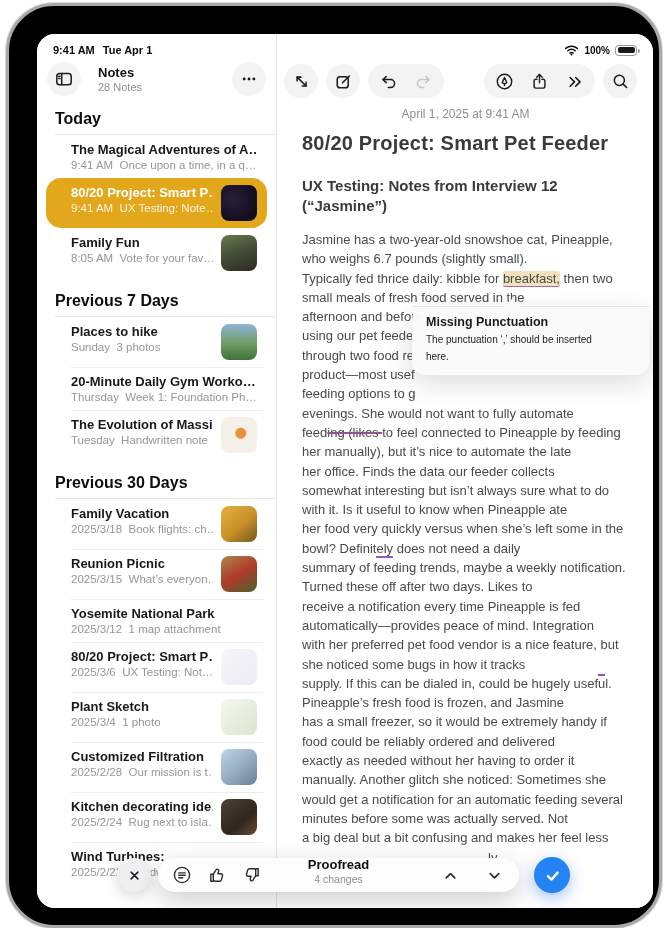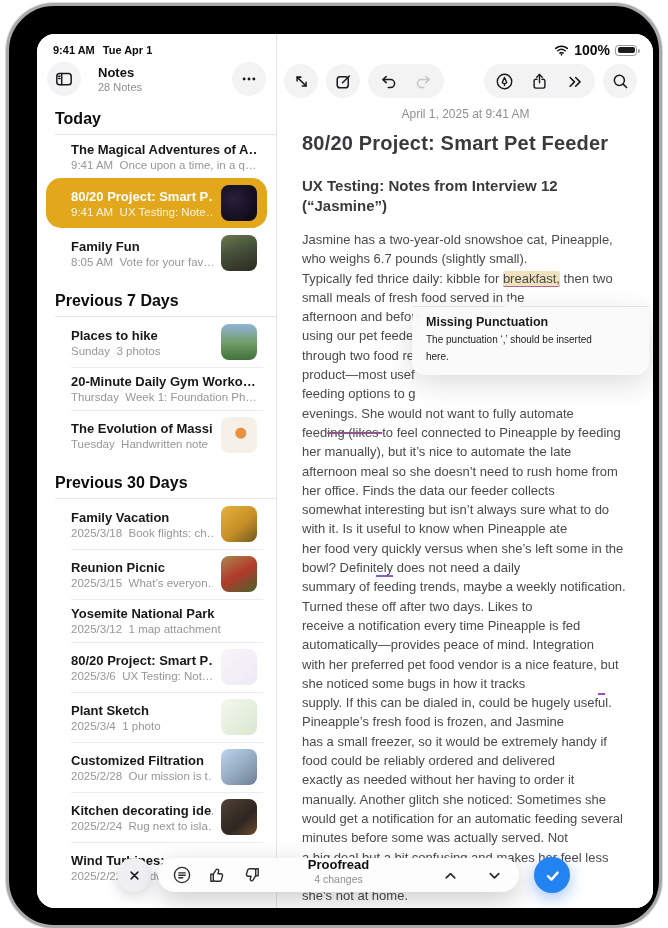--- a/index.html
+++ b/index.html
@@ -14,38 +14,38 @@
     background:#000; border-radius:48px; border:3px solid #a9a9ab;
     box-shadow:0 0 0 1px #d8d8da; }
   .screen { position:absolute; left:28px; top:28px; width:616px; height:874px;
     background:#fff; border-radius:18px; overflow:hidden; }
 
   
   .statusbar { position:absolute; left:16px; right:16px; top:8px; height:16px;
     display:flex; justify-content:space-between; align-items:center; z-index:3; }
   .st-left { display:flex; gap:8px; font-size:11px; color:#0a0a0a; }
   .st-time { font-weight:700; } .st-date { font-weight:600; }
-  .st-right { display:flex; align-items:center; gap:5px; font-size:14px; font-weight:600; color:#0a0a0a; }
+  .st-right { display:flex; align-items:center; gap:5px; font-size:10px; font-weight:600; color:#0a0a0a; }
   .batt { width:22px; height:11px; border:1px solid rgba(0,0,0,.4); border-radius:3.5px; position:relative; }
   .batt i { position:absolute; left:1.5px; top:1.5px; bottom:1.5px; right:1.5px; background:#1b1b1d; border-radius:2px; }
   .batt:after { content:""; position:absolute; right:-3.5px; top:3px; width:2px; height:4.5px; background:rgba(0,0,0,.4); border-radius:0 2px 2px 0; }
 
   
   .sidebar { position:absolute; left:0; top:0; width:240px; height:100%;
     border-right:1px solid #e3e3e5; background:#fff; }
   .sb-header { margin:28px 10px 0 10px; display:flex; align-items:center; }
   .iconbtn { width:34px; height:34px; border-radius:50%; background:#f3f3f4;
     display:flex; align-items:center; justify-content:center; flex-shrink:0; cursor:default; }
   .sb-titlebox { margin-left:17px; flex:1; }
   .sb-title { font-size:13px; font-weight:700; color:#111; }
   .sb-sub { font-size:11px; color:#8e8e93; margin-top:1px; }
   .sb-section-h { font-size:16px; font-weight:700; color:#0d0d0d; margin:14px 0 6px 18px; }
   .sb-hr { border-top:1px solid #e6e6e8; margin-left:18px; }
   .note-item { margin:0 9px; padding:7px 10px 7px 25px; border-radius:15px;
-    display:flex; align-items:center; cursor:default; position:relative; }
+    display:flex; cursor:default; position:relative; }
   .note-item + .note-item:before { content:""; position:absolute; left:25px; right:4px; top:0; border-top:1px solid #ececee; }
   .ni-text { flex:1; min-width:0; }
   .ni-title { font-size:13px; font-weight:700; color:#18181a; white-space:pre; overflow:hidden; }
   .ni-meta { font-size:11.5px; color:#96969b; margin-top:2px; white-space:pre; overflow:hidden; }
   .ni-thumb { width:36px; height:36px; border-radius:8px; margin-left:8px; flex-shrink:0; }
   .note-item.selected { background:#E3A71C; }
   .note-item.selected:before, .note-item.selected + .note-item:before { display:none; }
   .note-item.selected .ni-title { color:#fff; }
   .note-item.selected .ni-meta { color:rgba(255,255,255,.88); }
 
@@ -319,21 +319,20 @@
           <div class="bline"><span class="seg-p">Typically fed thrice daily: kibble for </span><span class="seg-h">breakfast,</span><span class="seg-p"> then two</span></div>
           <div class="bline"><span class="seg-p">small meals of fresh food served in the</span></div>
           <div class="bline"><span class="seg-p">afternoon and before</span></div>
           <div class="bline"><span class="seg-p">using our pet feeder</span></div>
           <div class="bline"><span class="seg-p">through two food re</span></div>
           <div class="bline"><span class="seg-p">product—most usef</span></div>
           <div class="bline"><span class="seg-p">feeding options to g</span></div>
           <div class="bline"><span class="seg-p">evenings. She would not want to fully automate</span></div>
           <div class="bline"><span class="seg-p">feed</span><span class="seg-s">ing (likes </span><span class="seg-p">to feel connected to Pineapple by feeding</span></div>
           <div class="bline"><span class="seg-p">her manually), but it’s nice to automate the late</span></div>
-          <div class="bline"><span class="seg-p">afternoon meal so she doesn’t need to rush home from</span></div>
           <div class="bline"><span class="seg-p">her office. Finds the data our feeder collects</span></div>
           <div class="bline"><span class="seg-p">somewhat interesting but isn’t always sure what to do</span></div>
           <div class="bline"><span class="seg-p">with it. Is it useful to know when Pineapple ate</span></div>
           <div class="bline"><span class="seg-p">her food very quickly versus when she’s left some in the</span></div>
           <div class="bline"><span class="seg-p">bowl? Definit</span><span class="seg-u">ely</span><span class="seg-p"> does not need a daily</span></div>
           <div class="bline"><span class="seg-p">summary of feeding trends, maybe a weekly notification.</span></div>
           <div class="bline"><span class="seg-p">Turned these off after two days. Likes to</span></div>
           <div class="bline"><span class="seg-p">receive a notification every time Pineapple is fed</span></div>
           <div class="bline"><span class="seg-p">automatically—provides peace of mind. Integration</span></div>
           <div class="bline"><span class="seg-p">with her preferred pet food vendor is a nice feature, but</span></div>

